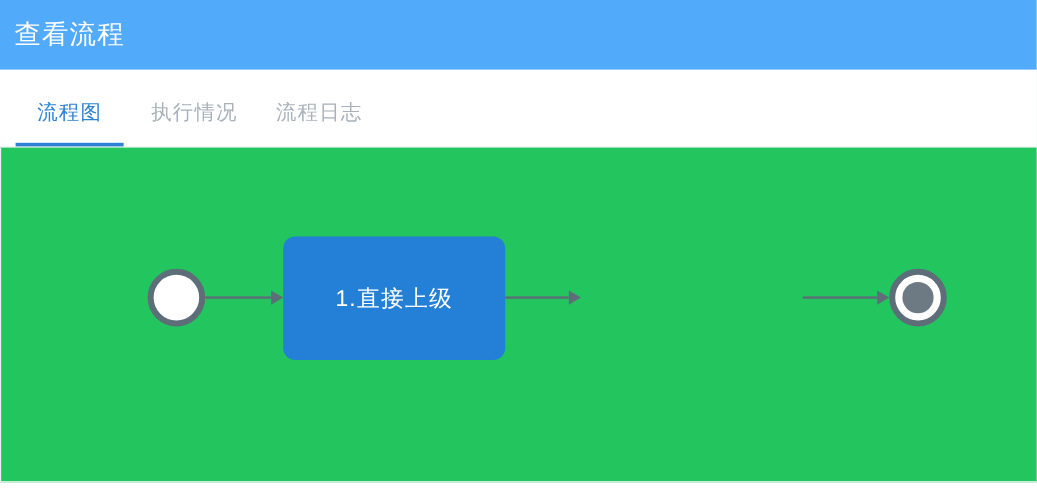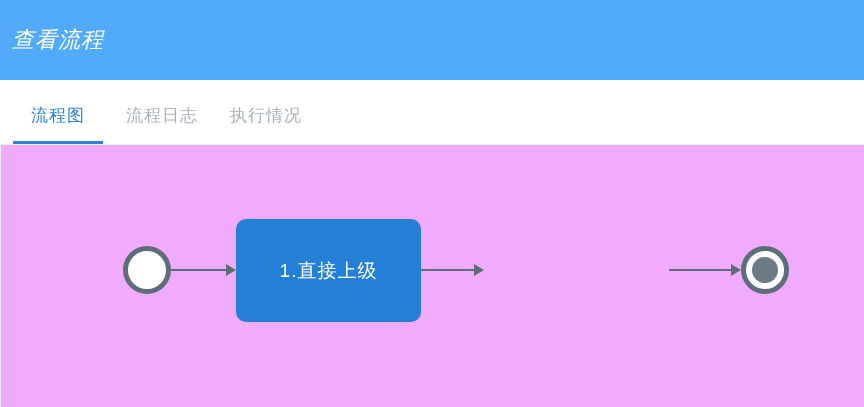--- a/index.html
+++ b/index.html
@@ -4,26 +4,25 @@
 <style>
   * { box-sizing: border-box; margin: 0; padding: 0; }
   html, body {
     width: 864px; height: 407px;
     background: #ffffff;
     font-family: "Liberation Sans", "DejaVu Sans", sans-serif;
     overflow: hidden;
   }
   
   .header {
-    height: 80px;
+    height: 58px;
     background: #52abfa;
     display: flex;
     align-items: center;
     padding-left: 12px;
-    font-style: italic;
   }
   .header .title {
     color: #ffffff;
     font-size: 22px;
     font-weight: 500;
     letter-spacing: 1px;
   }
   
   .tabbar {
     height: 65px;
@@ -48,21 +47,21 @@
   .tab.active {
     color: #2e82d6;
     border-bottom-color: #2e82d6;
   }
   
   .panel {
     position: relative;
     height: 279px;
     border-left: 1px solid #e7eef3;
     border-bottom: 1px solid #f0f4f7;
-    background: #f0abfc;
+    background: #22c55e;
   }
   
   .abs { position: absolute; }
   .event-circle {
     width: 48px; height: 48px;
     border: 5px solid #5d6e79;
     border-radius: 50%;
     background: #ffffff;
     display: flex;
     align-items: center;
@@ -98,22 +97,22 @@
 </style>
 </head>
 <body>
 
 <div class="header">
   <div class="title">查看流程</div>
 </div>
 
 <div class="tabbar">
   <div class="tab active">流程图</div>
+  <div class="tab">执行情况</div>
   <div class="tab">流程日志</div>
-  <div class="tab">执行情况</div>
 </div>
 
 <div class="panel">
 
   <div class="abs event-circle" style="left:122px; top:101px;"></div>
 
   <div class="abs conn-line" style="left:170px; top:124px; width:55px;"></div>
   <div class="abs arrow-head" style="left:225px; top:119px;"></div>
 
   <div class="abs task-node" style="left: 235px; top: 74px; background-color: rgb(35, 128, 214);">

